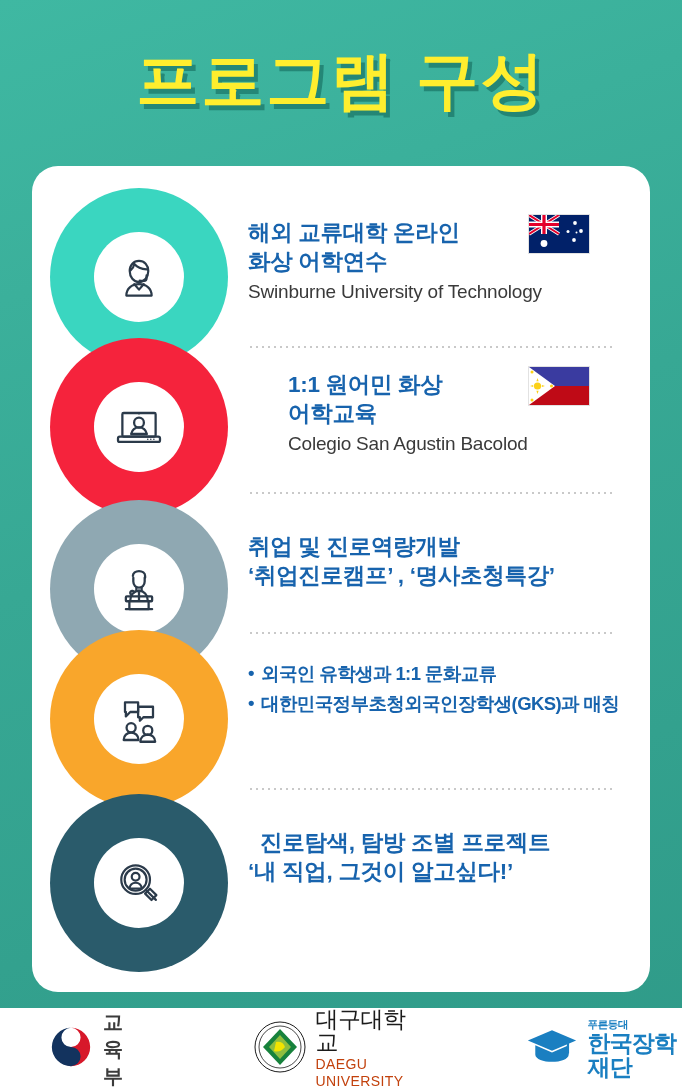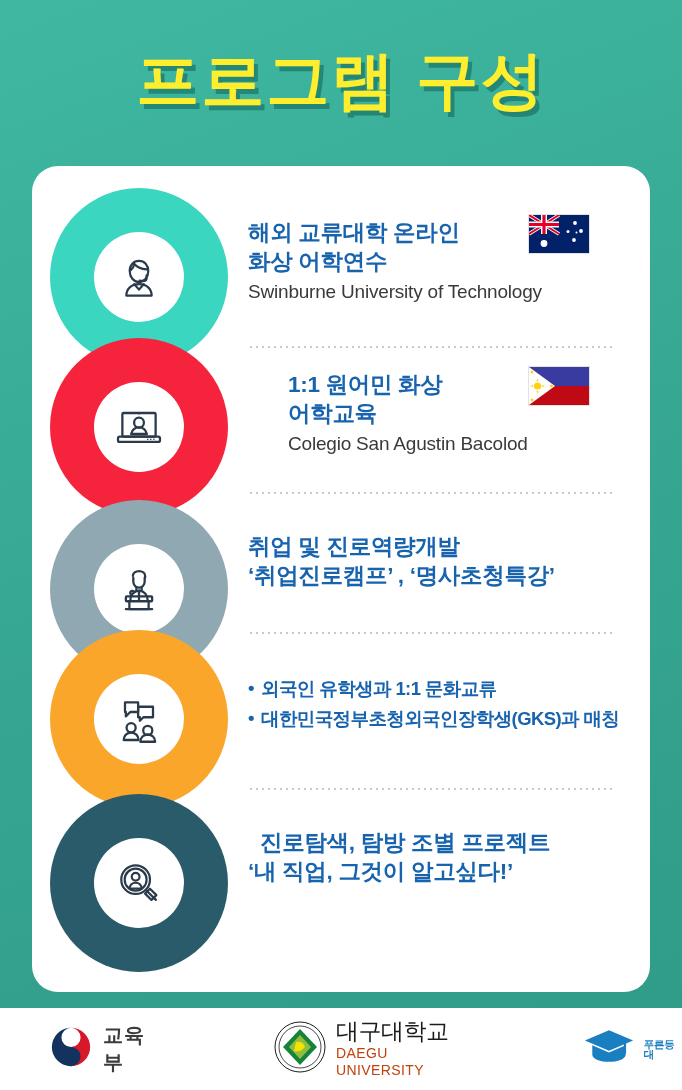--- a/index.html
+++ b/index.html
@@ -89,21 +89,21 @@
     line-height: 1.30;
     letter-spacing: -0.3px;
   }
   .en-sub {
     color: #3a3a3a;
     font-size: 19px;
     line-height: 1.30;
     letter-spacing: -0.2px;
     margin-top: 3px;
   }
-  .bullets { list-style: none; margin-top: 15px; }
+  .bullets { list-style: none; }
   .bullets li {
     color: #1763ad;
     font-weight: bold;
     font-size: 18.5px;
     line-height: 1.32;
     letter-spacing: -0.6px;
     padding-left: 13px;
     position: relative;
     margin-bottom: 6px;
   }
@@ -391,16 +391,17 @@
   <div class="logo logo-kosaf">
     <span>
       <svg width="52" height="42" viewBox="0 0 56 44">
         <path d="M28 4 L54 15 L28 26 L2 15 Z" fill="#1a7fc1"></path>
         <path d="M10 20 v10 c0 5 9 8 18 8 s18 -3 18 -8 v-10 l-18 8 z" fill="#1a7fc1"></path>
         <rect x="44" y="15" width="2.4" height="14" fill="#1a7fc1"></rect>
       </svg>
     </span>
     <span>
       <span class="kosaf-small" style="display:block;">푸른등대</span>
+      <span class="kosaf-main" style="display:block;">한국장학재단</span>
     </span>
   </div>
 
 </div>
 
 </body></html>

